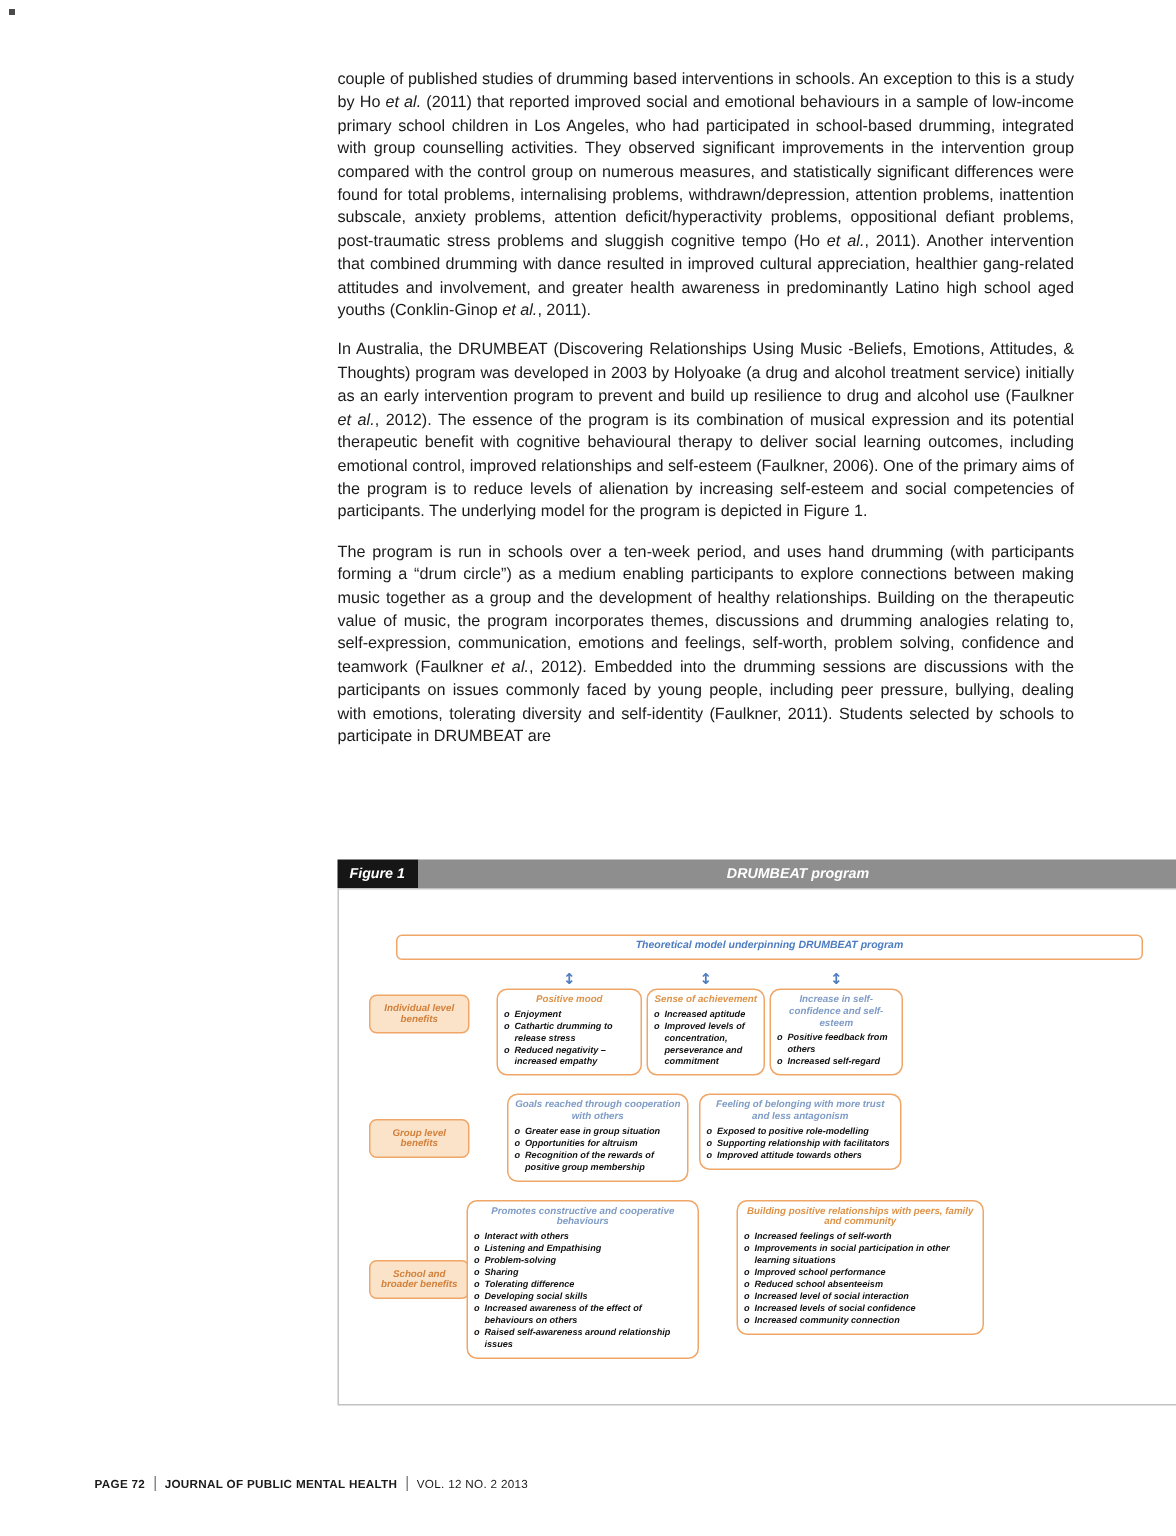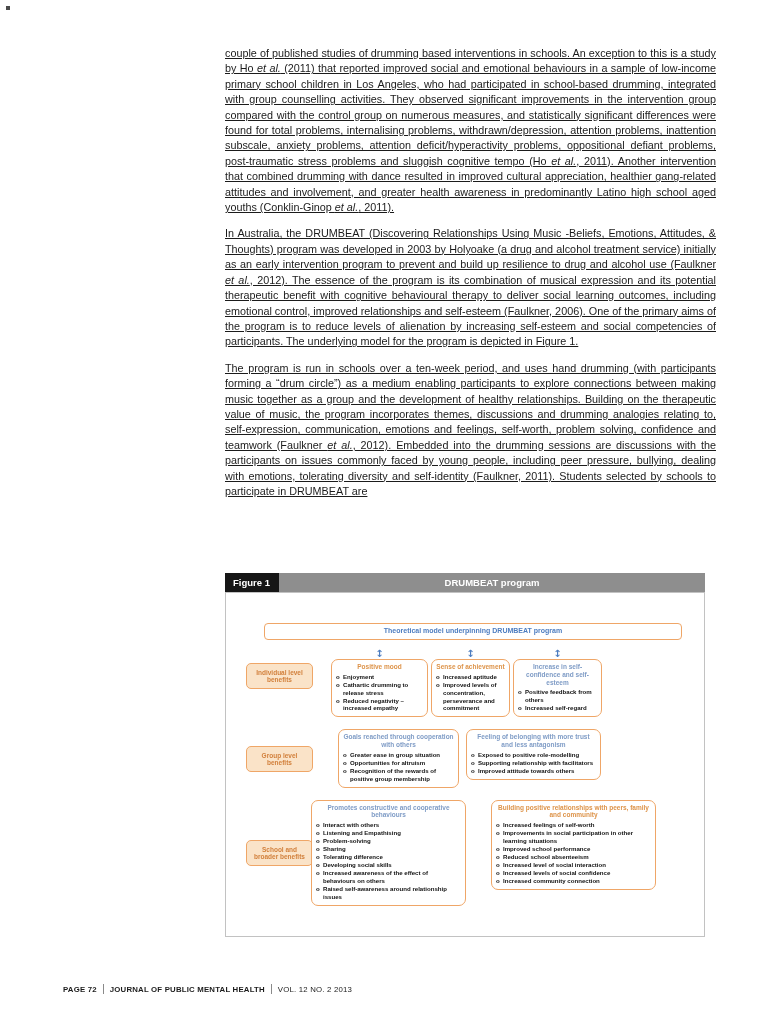--- a/index.html
+++ b/index.html
@@ -18,28 +18,29 @@
   }
   
   .article {
     position: absolute;
     left: 225px; top: 46px;
     width: 491px;
     color: #1b1b1b;
     font-size: 10.8px;
     line-height: 15.4px;
   }
-  .para { text-align: justify; margin-bottom: 11px; text-decoration: underline; }
+  .para { text-align: justify; margin-bottom: 11px; }
   .para i { font-style: italic; }
 
   
   .figure {
     position: absolute;
     left: 225px; top: 573px;
-    width: 480px;
+    width: 560px;
+    font-style: italic;
   }
   .fig-header { display: flex; width: 100%; }
   .fig-label {
     background: #161616; color: #ffffff;
     font-size: 9.5px; font-weight: bold;
     padding: 4px 9px 4px 8px;
     white-space: nowrap;
   }
   .fig-title {
     background: #8e8e8e; color: #ffffff;

